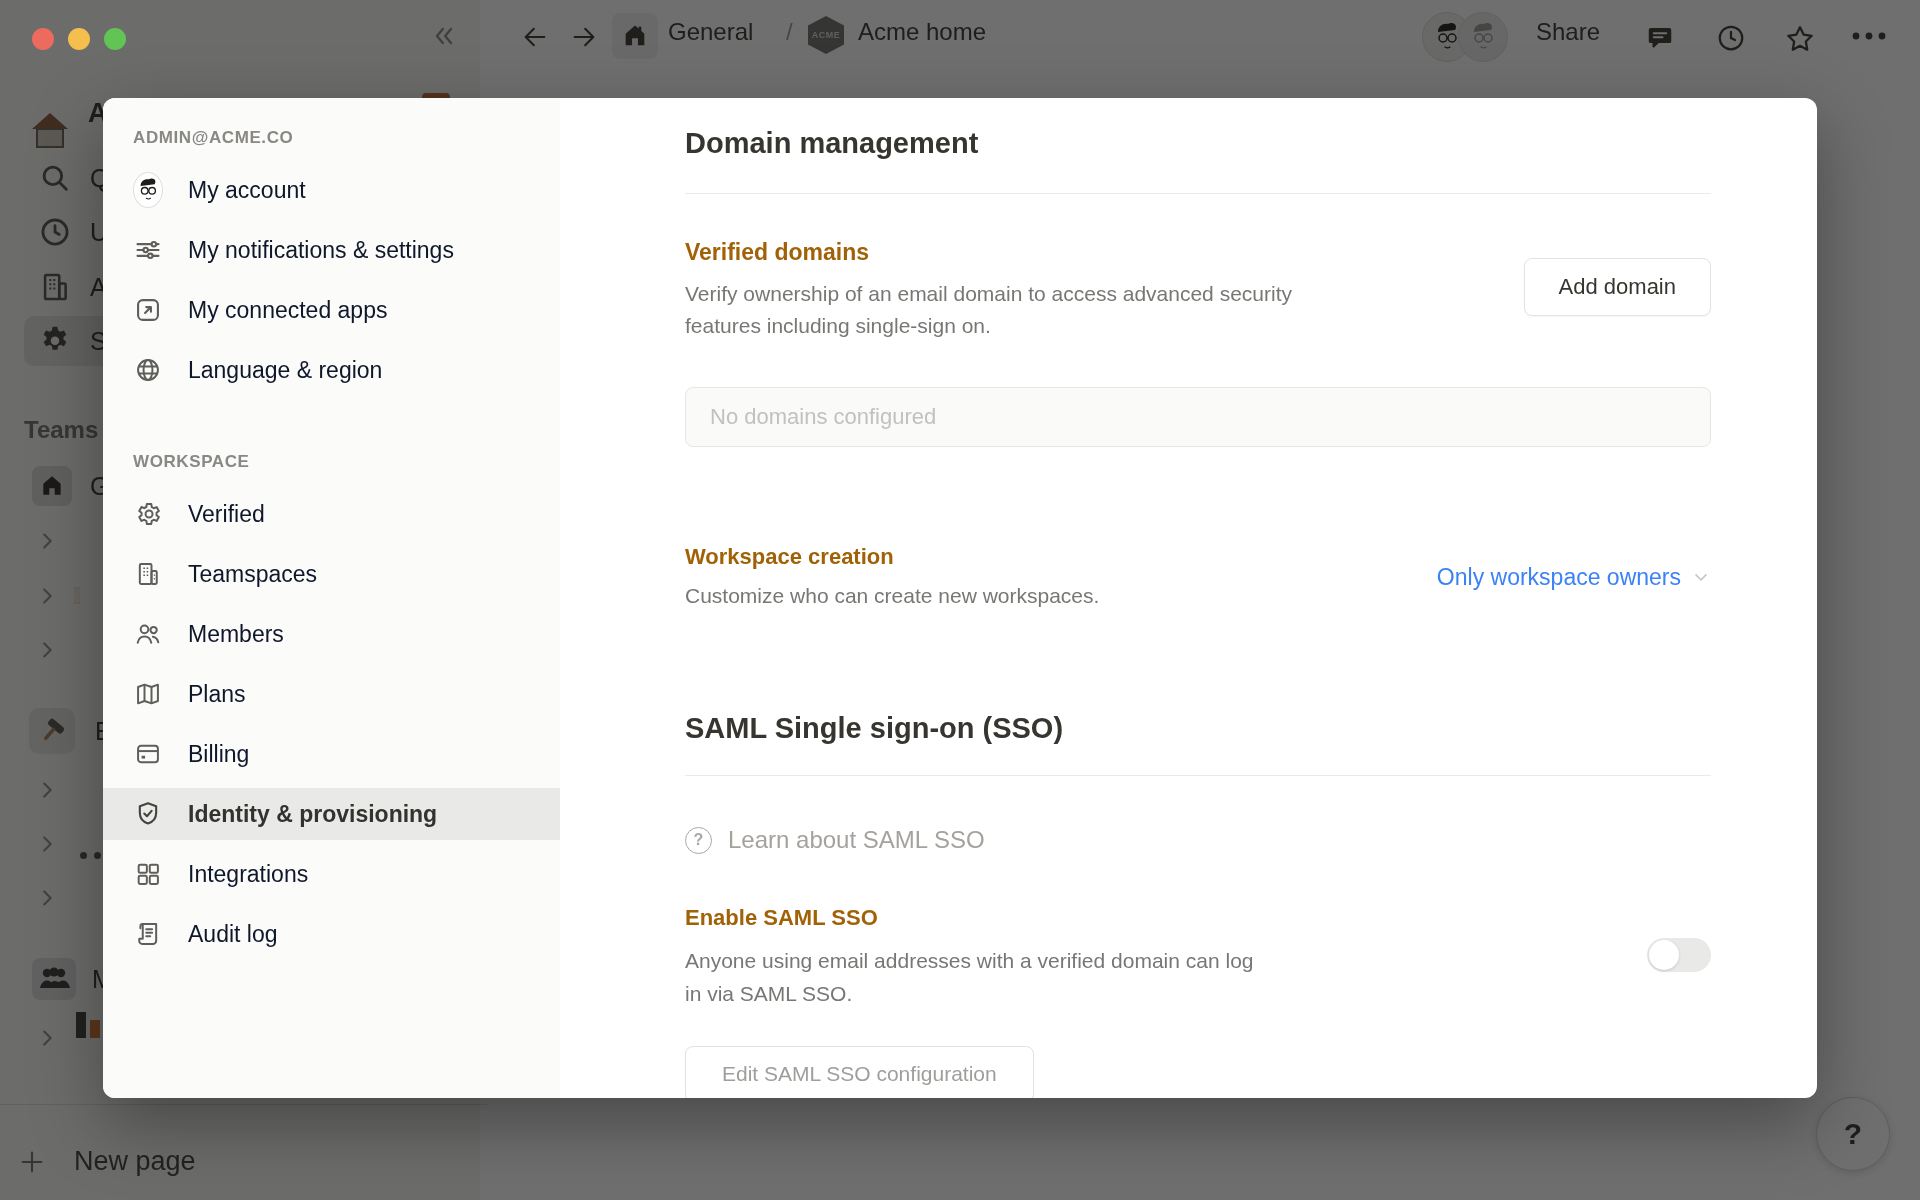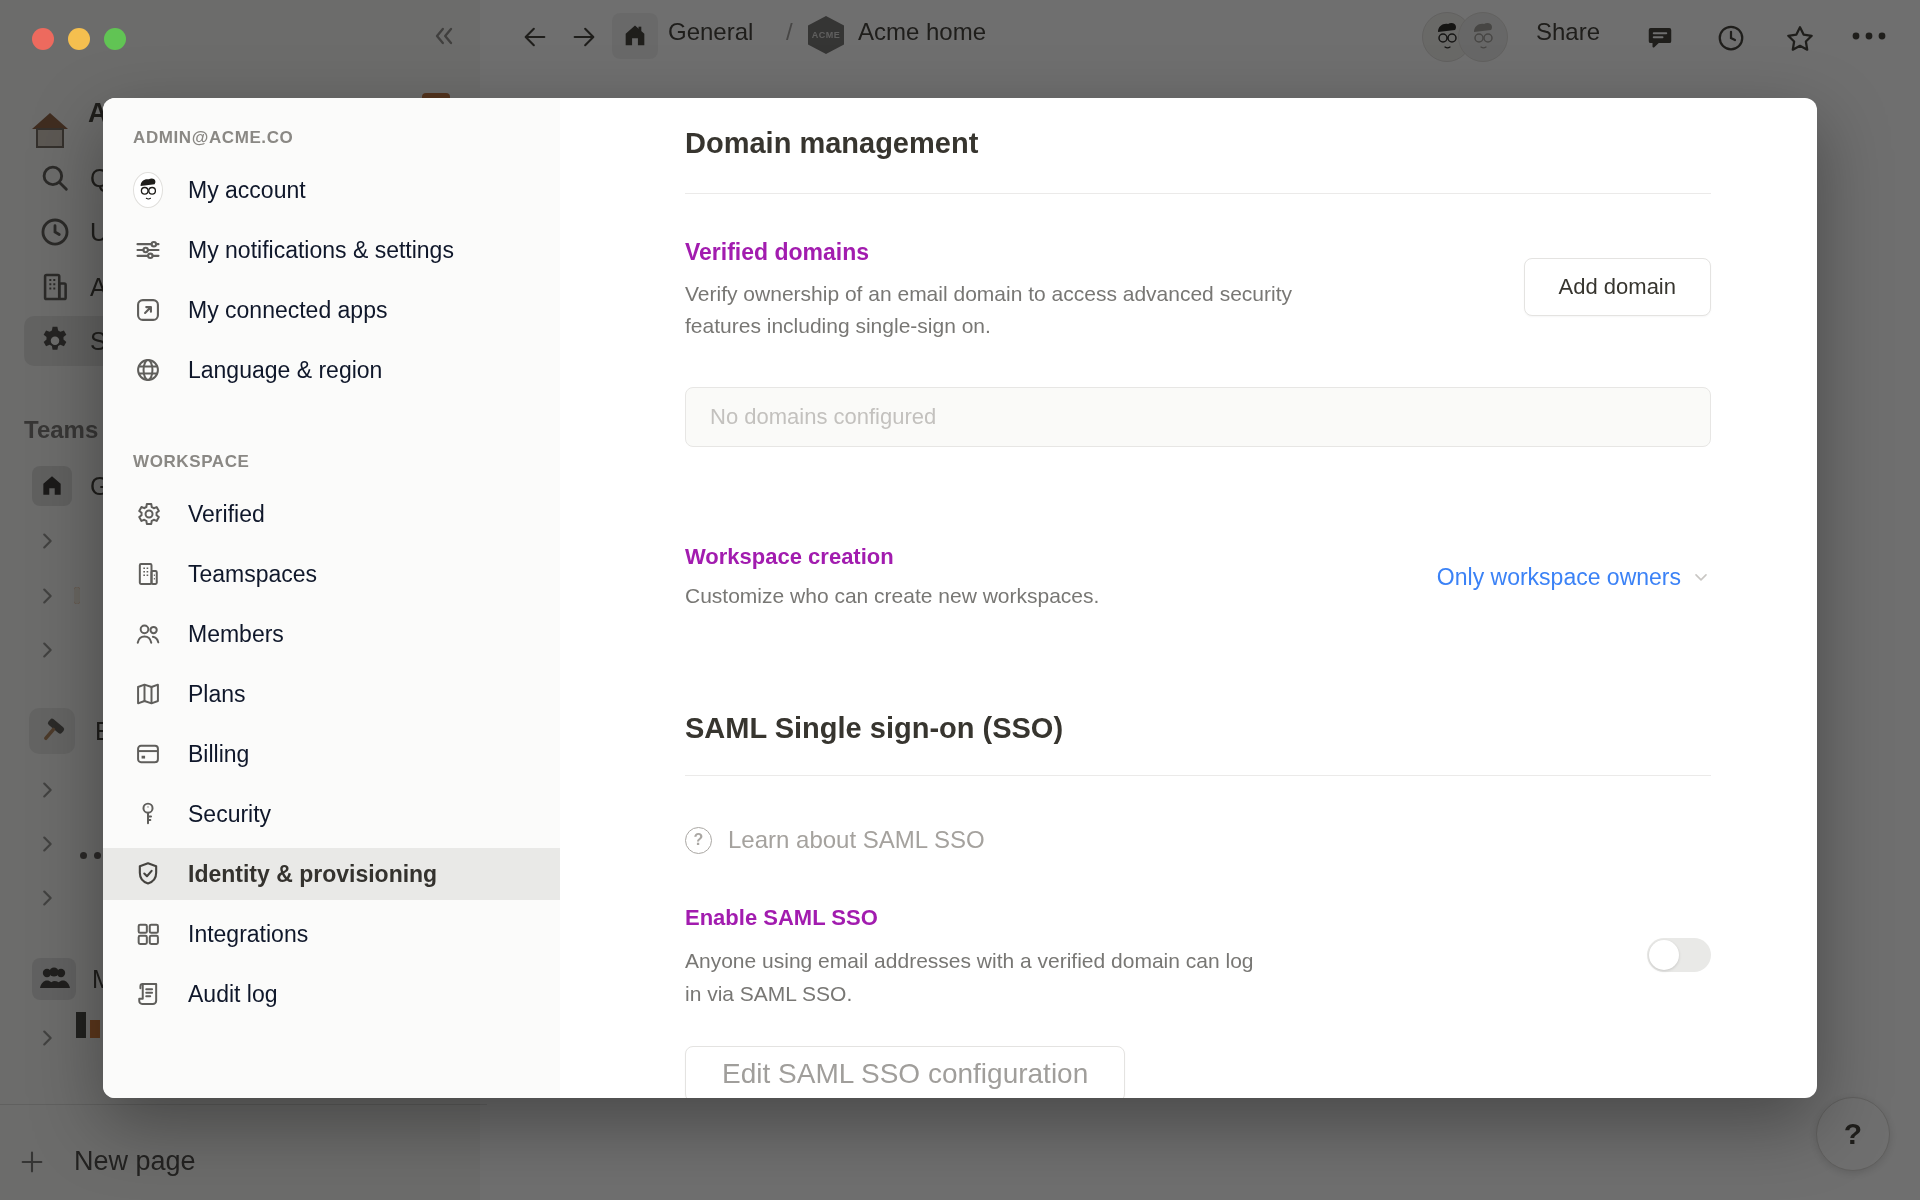--- a/index.html
+++ b/index.html
@@ -75,35 +75,35 @@
   .nrow.active{background:#e9e9e7;}
   .nrow.active .nlab{font-weight:700;color:#34322e;}
   .nav-gap{height:48px;}
   .avatar-sm{width:34px;height:34px;border-radius:50%;background:#fff;border:1px solid #e0dfdc;
              display:flex;align-items:center;justify-content:center;overflow:hidden;}
 
   .content{flex:1;padding:28px 106px 0 125px;box-sizing:border-box;}
   h1.sec{font-size:29px;line-height:34px;font-weight:700;margin:0;color:#37352f;}
   .hr{height:1px;background:#ebeae9;margin-top:33px;}
   .row2{display:flex;justify-content:space-between;align-items:flex-start;}
-  .st{font-size:23px;line-height:28px;font-weight:700;color:#a21caf;}
+  .st{font-size:23px;line-height:28px;font-weight:700;color:#a16207;}
   .desc{font-size:21px;line-height:32px;color:#787774;margin-top:12px;}
   .btn{background:#fff;border:1px solid #e4e3e1;border-radius:8px;font-size:22px;color:#37352f;
        font-weight:500;height:58px;padding:0 34px;box-shadow:0 1px 2px rgba(15,15,15,.04);
        font-family:inherit;cursor:pointer;white-space:nowrap;}
   .empty{margin-top:45px;height:58px;border:1px solid #e7e6e4;background:#fafaf8;border-radius:8px;
          display:flex;align-items:center;padding-left:24px;font-size:22px;color:#c3c1be;}
   .dd{display:flex;align-items:center;gap:10px;font-size:23px;color:#3b82f6;cursor:pointer;white-space:nowrap;}
   .learn{display:flex;align-items:center;gap:16px;margin-top:50px;color:#a5a29e;font-size:24px;cursor:pointer;}
   .qring{width:27px;height:27px;border:1.6px solid #aaa7a3;border-radius:50%;display:flex;align-items:center;
          justify-content:center;font-size:16px;font-weight:600;color:#aaa7a3;flex:none;box-sizing:border-box;}
   .toggle{width:64px;height:34px;border-radius:17px;background:#e9e9e7;position:relative;flex:none;cursor:pointer;}
   .knob{position:absolute;left:2px;top:2px;width:30px;height:30px;border-radius:50%;background:#fff;
         box-shadow:0 1px 3px rgba(0,0,0,.15);}
-  .btn.ghost{color:#a09e9b;font-weight:400;font-size:28px;height:56px;padding:0 36px;margin-top:36px;}
+  .btn.ghost{color:#a09e9b;font-weight:400;font-size:21px;height:56px;padding:0 36px;margin-top:36px;}
 
   
   .help{position:absolute;left:1816px;top:1097px;width:72px;height:72px;border-radius:50%;background:#fff;
         border:1px solid #d8d6d3;box-shadow:0 2px 8px rgba(0,0,0,.15);display:flex;align-items:center;
         justify-content:center;font-size:30px;font-weight:600;color:#37352f;}
 </style>
 </head>
 <body>
 
 <div class="app">
@@ -447,30 +447,20 @@
       <div class="nrow">
         <span class="nicon">
           <svg width="28" height="28" viewBox="0 0 24 24" fill="none" stroke="currentColor" stroke-width="1.7">
               <rect x="3.5" y="5" width="17" height="14" rx="2.5"></rect>
               <path d="M3.5 9.5h17"></path>
               <rect x="6.5" y="13.5" width="3" height="2.4" fill="currentColor" stroke="none"></rect>
             </svg>
         </span>
         <span class="nlab">Billing</span>
       </div>
-      <div class="nrow">
-        <span class="nicon">
-          <svg width="28" height="28" viewBox="0 0 24 24" fill="none" stroke="currentColor" stroke-width="1.7" stroke-linecap="round">
-              <circle cx="12" cy="7" r="3.9"></circle>
-              <circle cx="12" cy="5.9" r="0.6" fill="currentColor" stroke="none"></circle>
-              <path d="M12 10.9V20M12 14.2h2.6M12 17.1h2"></path>
-            </svg>
-        </span>
-        <span class="nlab">Security</span>
-      </div>
       <div class="nrow active">
         <span class="nicon" style="color:#45433f;">
           <svg width="28" height="28" viewBox="0 0 24 24" fill="none" stroke="currentColor" stroke-width="1.8" stroke-linejoin="round" stroke-linecap="round">
               <path d="M12 2.8 19 5.3v5.6c0 4.8-2.9 7.9-7 9.2-4.1-1.3-7-4.4-7-9.2V5.3l7-2.5Z"></path>
               <path d="M8.8 11.6l2.3 2.3 4-4.6"></path>
             </svg>
         </span>
         <span class="nlab">Identity &amp; provisioning</span>
       </div>
       <div class="nrow">

